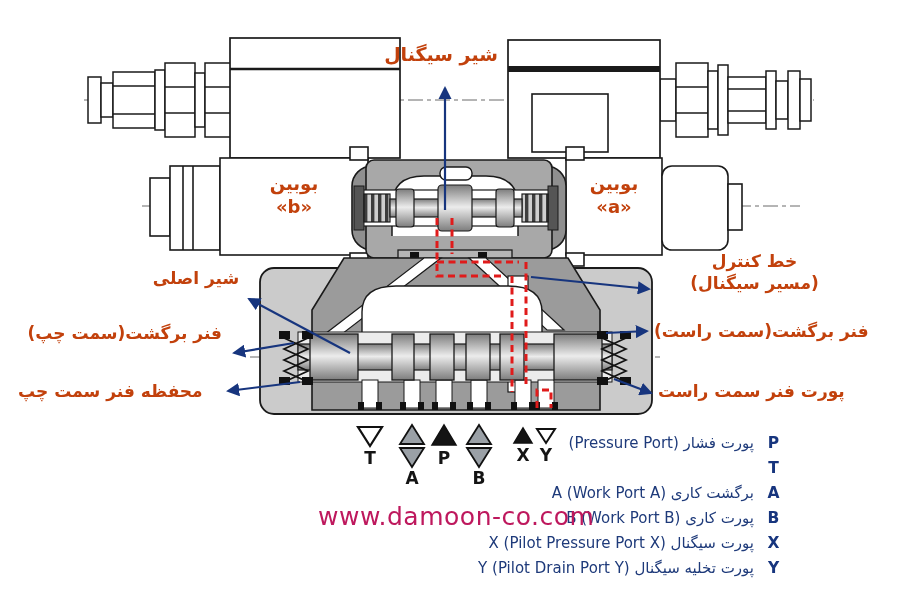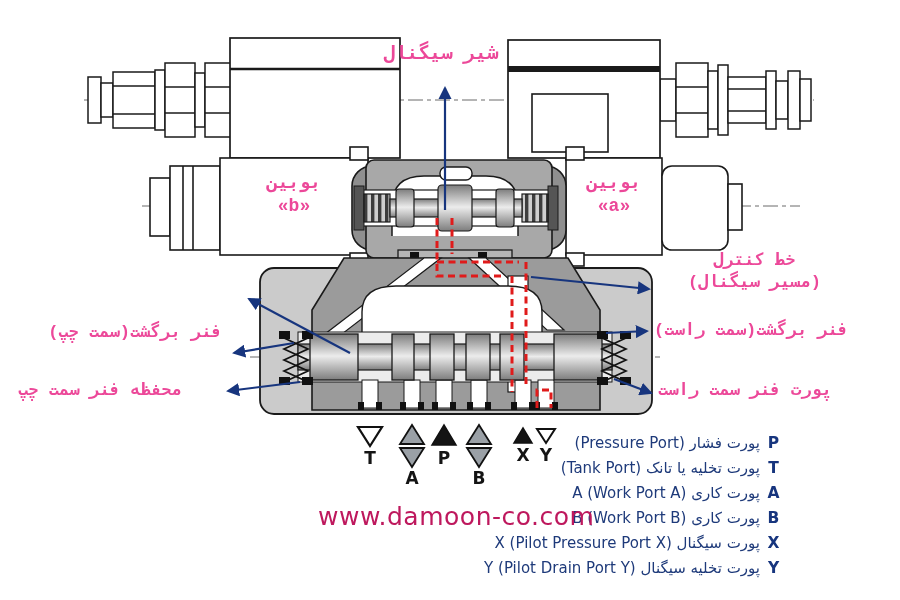--- a/index.html
+++ b/index.html
@@ -1,24 +1,24 @@
 <!DOCTYPE html>
 <html><head>
 <meta charset="utf-8">
 <style>
   html,body{margin:0;padding:0;background:#fff;}
   .stage{position:relative;width:900px;height:600px;background:#ffffff;overflow:hidden;
          font-family:"DejaVu Sans",sans-serif;}
   svg.draw{position:absolute;left:0;top:0;}
-  .ann{position:absolute;color:#ec4899;font-weight:bold;font-size:17px;line-height:1.3;font-family:Liberation Mono, monospace;}
+  .ann{position:absolute;color:#c2410c;font-weight:bold;font-size:17px;line-height:1.3;}
   .ann span{display:block;}
   .portletter{position:absolute;width:26px;text-align:center;color:#141414;
               font-weight:bold;font-size:17px;}
   .legend{position:absolute;left:470px;top:433px;width:312px;}
-  .legend-row{display:flex;justify-content:flex-end;align-items:baseline;gap:5px;
+  .legend-row{display:flex;justify-content:flex-end;align-items:baseline;gap:11px;
               color:#1e3a7a;font-size:15px;line-height:20px;margin-bottom:5px;}
   .legend-letter{font-weight:bold;width:17px;text-align:center;font-size:15.5px;color:#17357e;}
   .watermark{position:absolute;left:318px;top:502px;font-size:25px;color:#be185d;
              letter-spacing:0.5px;font-weight:400;}
 </style>
 </head>
 <body>
 
 <div class="stage">
 
@@ -239,43 +239,43 @@
 
   <div class="ann" dir="rtl" style="left:652px;top:250px;width:205px;text-align:center;">
     <span>خط کنترل</span>
     <span>(مسیر سیگنال)</span>
   </div>
 
   <div class="ann" dir="rtl" style="left:654px;top:320px;width:235px;text-align:left;">فنر برگشت(سمت راست)</div>
 
   <div class="ann" dir="rtl" style="left:658px;top:380px;width:235px;text-align:left;">پورت فنر سمت راست</div>
 
+  <div class="ann" dir="rtl" style="left:142px;top:267px;width:108px;text-align:center;">شیر اصلی</div>
 
   <div class="ann" dir="rtl" style="left:10px;top:322px;width:212px;text-align:right;">فنر برگشت(سمت چپ)</div>
 
   <div class="ann" dir="rtl" style="left:18px;top:380px;width:202px;text-align:left;">محفظه فنر سمت چپ</div>
 
   <div class="portletter" style="left:357px;top:448px;">T</div>
   <div class="portletter" style="left:399px;top:468px;">A</div>
   <div class="portletter" style="left:431px;top:448px;">P</div>
   <div class="portletter" style="left:466px;top:468px;">B</div>
   <div class="portletter" style="left:510px;top:445px;">X</div>
   <div class="portletter" style="left:533px;top:445px;">Y</div>
 
   <div class="legend">
     <div class="legend-row">
       <span dir="rtl">پورت فشار (Pressure Port)</span>
       <span class="legend-letter">P</span>
     </div>
     <div class="legend-row">
-      <span dir="rtl">پورت تخلیه یا تانک (Tank Port)</span>
       <span class="legend-letter">T</span>
     </div>
     <div class="legend-row">
-      <span dir="rtl">پورت کاری A (Work Port A)</span>
+      <span dir="rtl">برگشت کاری A (Work Port A)</span>
       <span class="legend-letter">A</span>
     </div>
     <div class="legend-row">
       <span dir="rtl">پورت کاری B (Work Port B)</span>
       <span class="legend-letter">B</span>
     </div>
     <div class="legend-row">
       <span dir="rtl">پورت سیگنال X (Pilot Pressure Port X)</span>
       <span class="legend-letter">X</span>
     </div>

